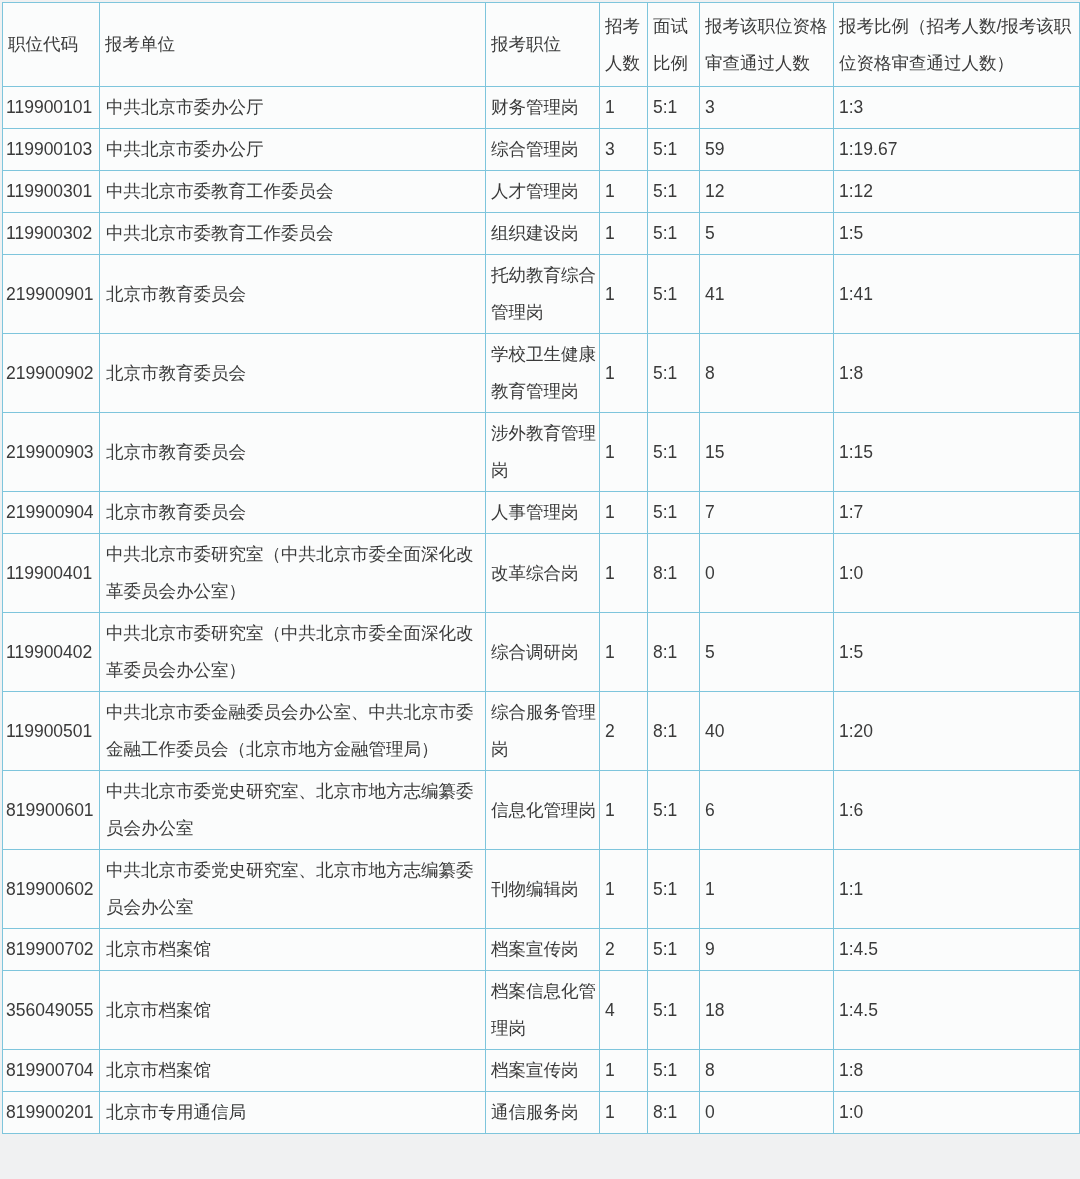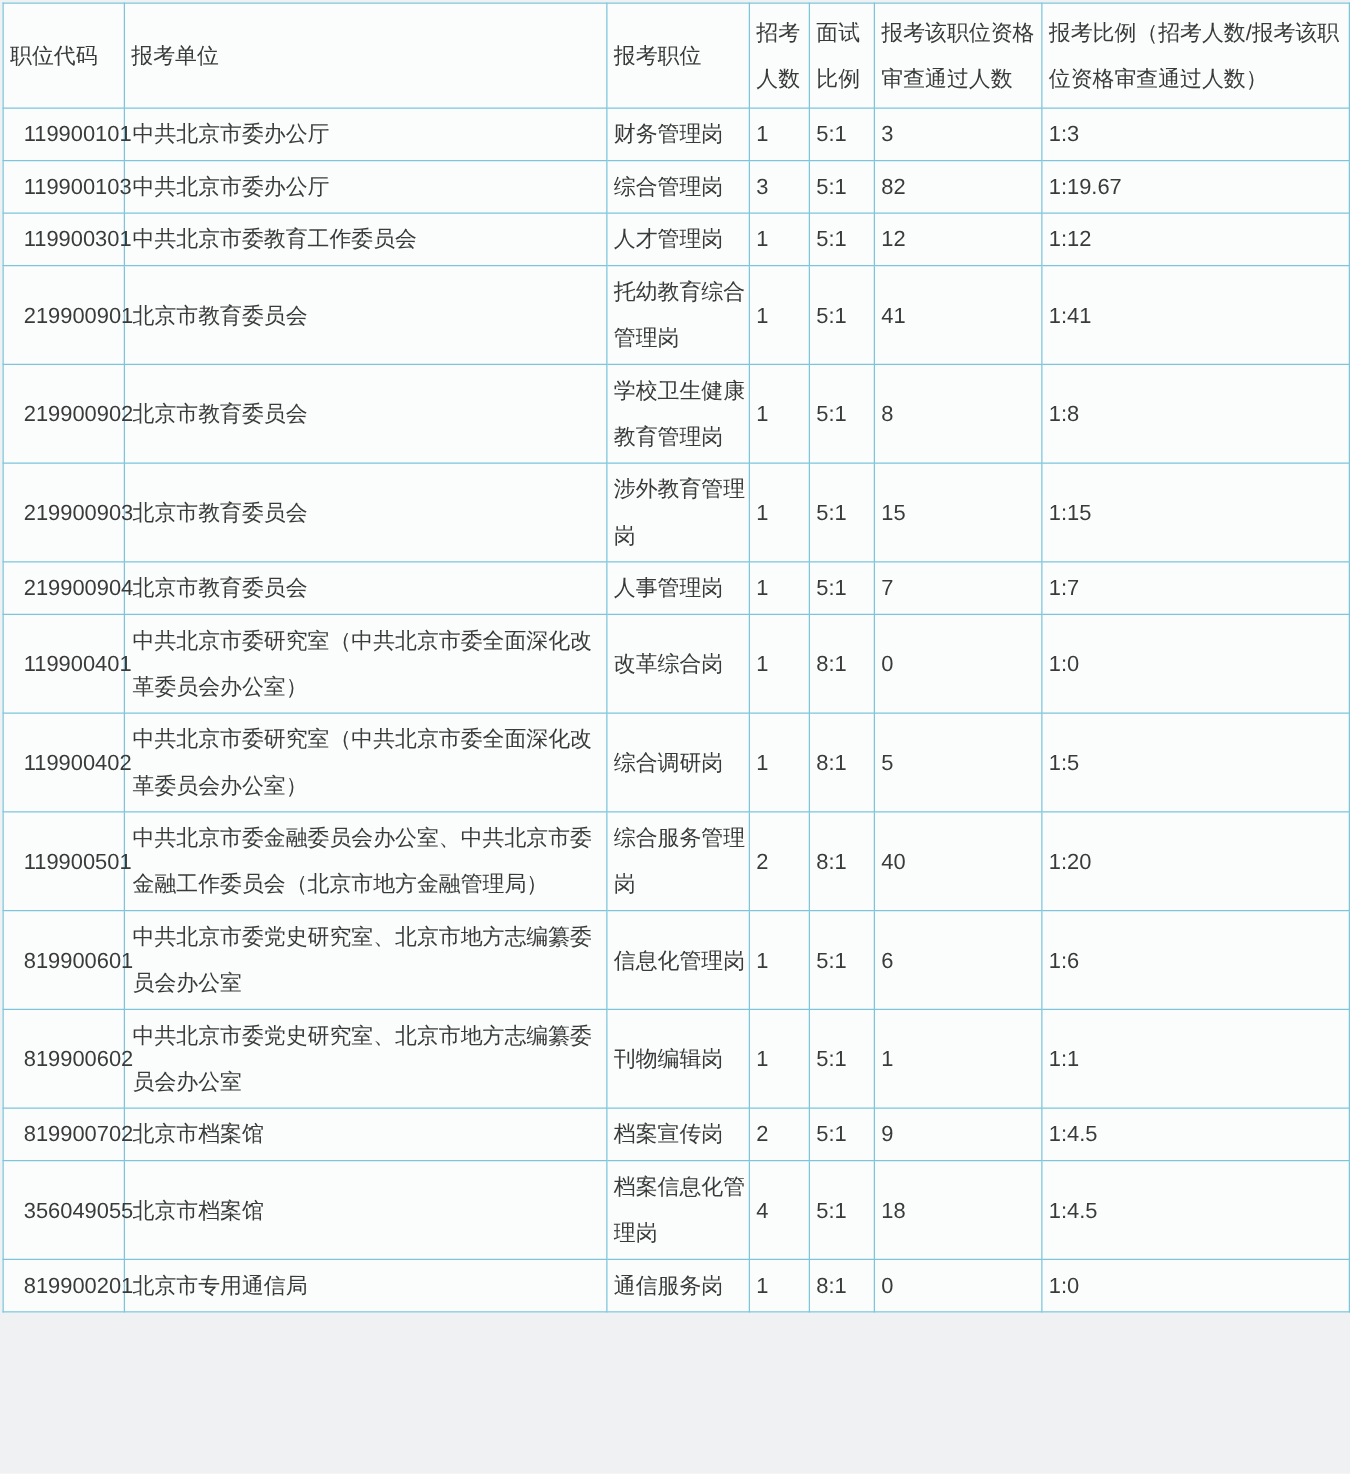--- a/index.html
+++ b/index.html
@@ -36,21 +36,21 @@
     background:var(--cell-bg);
   }
   thead th{
     height:84px;
     padding-top:0;
     padding-bottom:0;
     margin-top:15px;
   }
   td.col-code{
     white-space:nowrap;
-    padding-left:16px;
+    padding-left:3px;
     padding-right:1px;
   }
   td.col-unit{padding-left:6px;}
 </style>
 </head>
 <body>
 
 <table>
   <colgroup>
     <col style="width:97px">
@@ -81,31 +81,40 @@
         <td class="col-interview_ratio">5:1</td>
         <td class="col-passed">3</td>
         <td class="col-apply_ratio">1:3</td>
       </tr>
       <tr>
         <td class="col-code">119900103</td>
         <td class="col-unit">中共北京市委办公厅</td>
         <td class="col-position">综合管理岗</td>
         <td class="col-recruit">3</td>
         <td class="col-interview_ratio">5:1</td>
-        <td class="col-passed">82</td>
+        <td class="col-passed">59</td>
         <td class="col-apply_ratio">1:19.67</td>
       </tr>
       <tr>
         <td class="col-code">119900301</td>
         <td class="col-unit">中共北京市委教育工作委员会</td>
         <td class="col-position">人才管理岗</td>
         <td class="col-recruit">1</td>
         <td class="col-interview_ratio">5:1</td>
         <td class="col-passed">12</td>
         <td class="col-apply_ratio">1:12</td>
+      </tr>
+      <tr>
+        <td class="col-code">119900302</td>
+        <td class="col-unit">中共北京市委教育工作委员会</td>
+        <td class="col-position">组织建设岗</td>
+        <td class="col-recruit">1</td>
+        <td class="col-interview_ratio">5:1</td>
+        <td class="col-passed">5</td>
+        <td class="col-apply_ratio">1:5</td>
       </tr>
       <tr>
         <td class="col-code">219900901</td>
         <td class="col-unit">北京市教育委员会</td>
         <td class="col-position">托幼教育综合管理岗</td>
         <td class="col-recruit">1</td>
         <td class="col-interview_ratio">5:1</td>
         <td class="col-passed">41</td>
         <td class="col-apply_ratio">1:41</td>
       </tr>
@@ -193,20 +202,29 @@
       <tr>
         <td class="col-code">356049055</td>
         <td class="col-unit">北京市档案馆</td>
         <td class="col-position">档案信息化管理岗</td>
         <td class="col-recruit">4</td>
         <td class="col-interview_ratio">5:1</td>
         <td class="col-passed">18</td>
         <td class="col-apply_ratio">1:4.5</td>
       </tr>
       <tr>
+        <td class="col-code">819900704</td>
+        <td class="col-unit">北京市档案馆</td>
+        <td class="col-position">档案宣传岗</td>
+        <td class="col-recruit">1</td>
+        <td class="col-interview_ratio">5:1</td>
+        <td class="col-passed">8</td>
+        <td class="col-apply_ratio">1:8</td>
+      </tr>
+      <tr>
         <td class="col-code">819900201</td>
         <td class="col-unit">北京市专用通信局</td>
         <td class="col-position">通信服务岗</td>
         <td class="col-recruit">1</td>
         <td class="col-interview_ratio">8:1</td>
         <td class="col-passed">0</td>
         <td class="col-apply_ratio">1:0</td>
       </tr>
     </tbody>
 </table>

